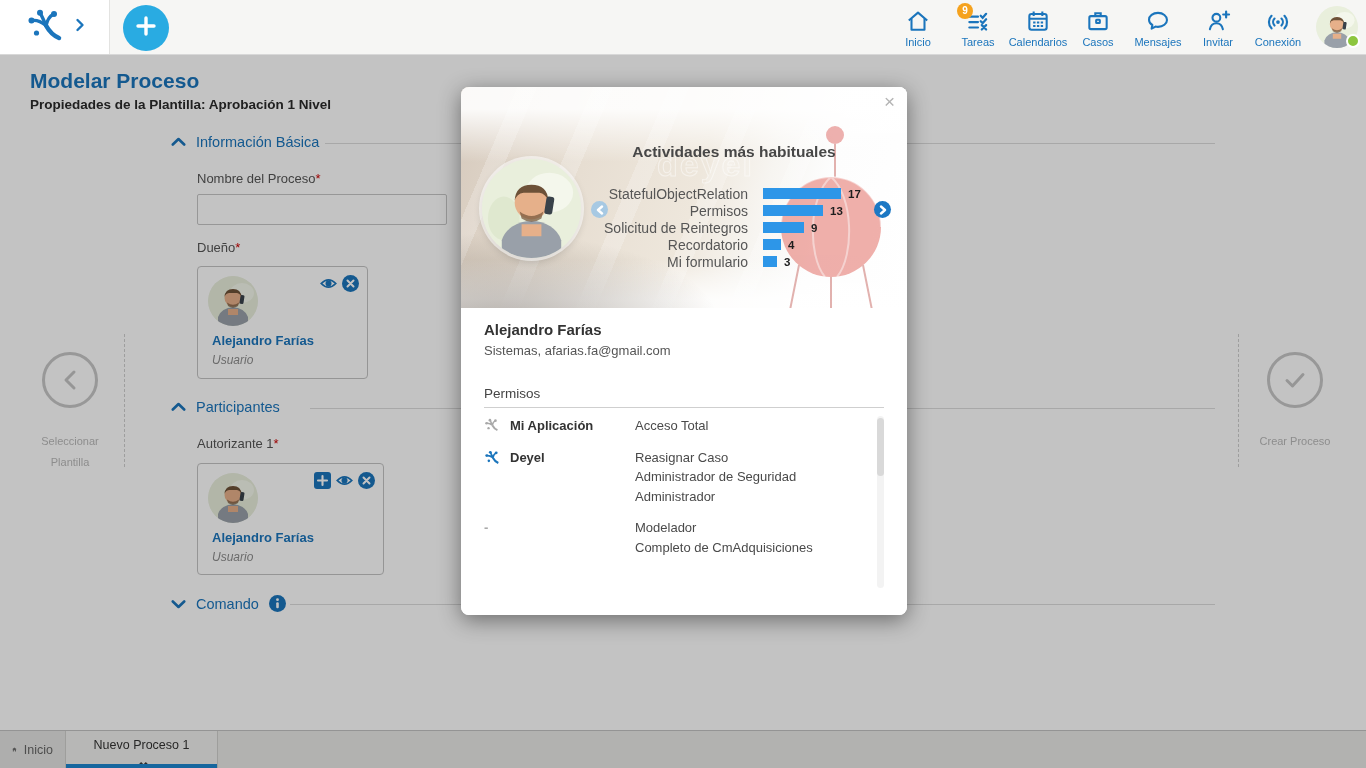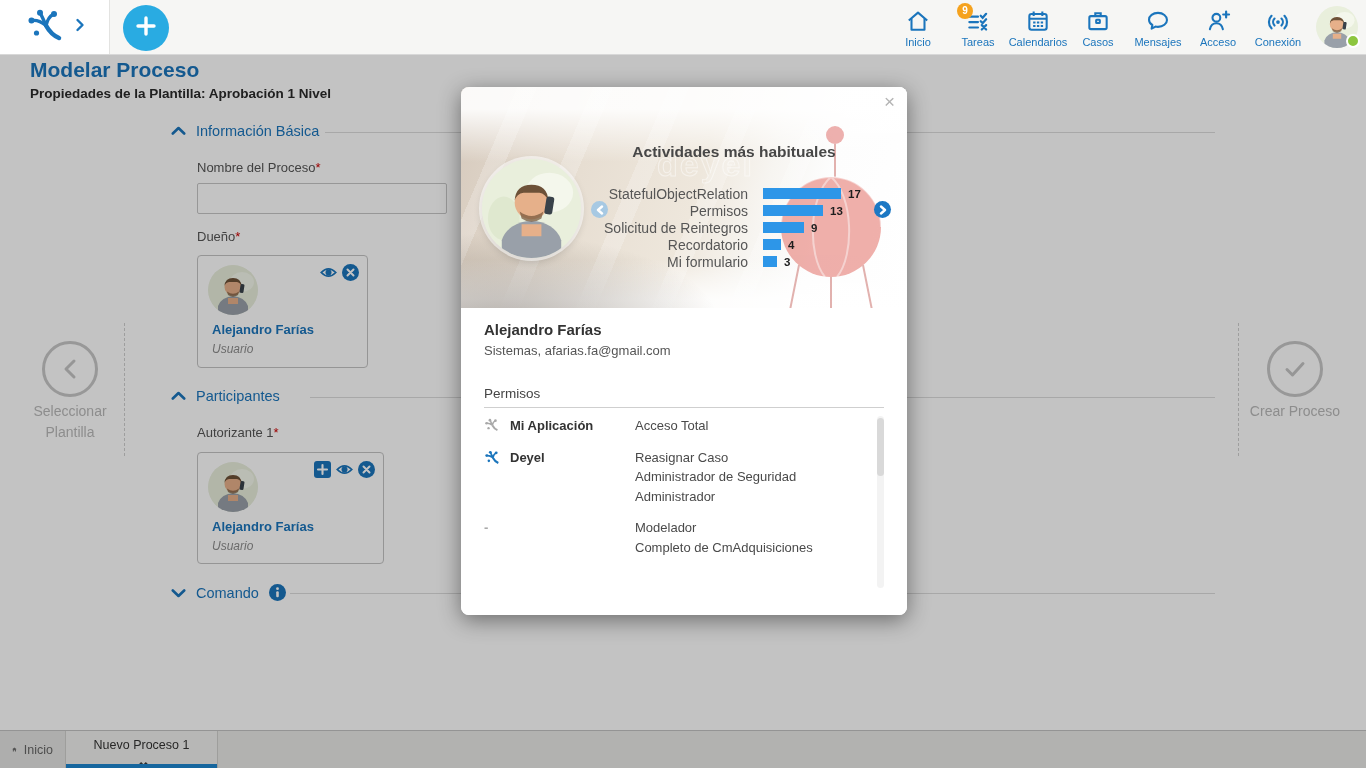--- a/index.html
+++ b/index.html
@@ -19,38 +19,38 @@
   .nav-item{width:60px;text-align:center;color:var(--brand-blue);cursor:pointer;position:relative;padding-top:2px;}
   .nav-item .nav-ic{display:block;height:28px;position:relative;}
   .nav-item svg{display:block;margin:0 auto;}
   .nav-label{font-size:11px;line-height:13px;display:block;}
   .nav-badge{position:absolute;left:9px;top:-5px;width:16px;height:16px;border-radius:50%;background:var(--badge-orange);color:#fff;font-size:10px;font-weight:bold;line-height:16px;text-align:center;}
   .topbar-avatar{position:relative;width:42px;height:42px;margin-left:8px;cursor:pointer;}
   .avatar-crop{width:100%;height:100%;border-radius:50%;overflow:hidden;background:#edf1e6;}
   .status-dot{position:absolute;right:-2px;bottom:0px;width:14px;height:14px;border-radius:50%;background:var(--status-green);border:2px solid #fff;}
 
   
-  .content{position:absolute;left:0;top:41px;width:1236px;height:675px;background:#fff;border-radius:20px;}
+  .content{position:absolute;left:0;top:52px;width:1236px;height:675px;background:#fff;border-radius:20px;}
   .page-title{position:absolute;left:30px;top:17px;font-size:21px;color:var(--brand-blue);}
   .page-subtitle{position:absolute;left:30px;top:45px;font-size:13.5px;font-weight:bold;color:#2a2a2a;}
   .sec-head{position:absolute;display:flex;align-items:center;gap:10px;color:var(--brand-blue);font-size:14.5px;cursor:pointer;}
   .sec-rule{position:absolute;height:1px;background:#dcdcdc;}
   .fld-label{position:absolute;font-size:13px;color:#555;}
   .req{color:var(--required-red);}
   .txt-input{position:absolute;width:250px;height:31px;border:1px solid #c6c6c6;border-radius:2px;background:#fff;font-size:13px;padding:0 8px;}
   .user-card{position:absolute;border:1px solid #c3c3c3;border-radius:4px;background:#fff;}
   .card-avatar{position:absolute;left:10px;top:9px;width:50px;height:50px;border-radius:50%;overflow:hidden;background:#edf1e6;}
   .card-icons{position:absolute;top:8px;right:8px;display:flex;gap:5px;}
   .ic-btn{width:17px;height:17px;cursor:pointer;}
   .card-name{position:absolute;left:14px;top:66px;font-size:13px;font-weight:bold;color:var(--brand-blue);}
   .card-type{position:absolute;left:14px;top:86px;font-size:12px;font-style:italic;color:#8d8d8d;}
   .info-ic{width:17px;height:17px;cursor:pointer;}
   .side-act{position:absolute;text-align:center;color:#bdbdbd;cursor:pointer;}
   .side-circle{width:56px;height:56px;border:3px solid #c7c7c7;border-radius:50%;margin:0 auto;display:flex;align-items:center;justify-content:center;}
-  .side-label{font-size:14px;line-height:21px;margin-top:4px;color:#b9b9b9;}
+  .side-label{font-size:11px;line-height:21px;margin-top:23px;color:#b9b9b9;}
   .vdash{position:absolute;width:0;border-left:1px dashed #cfcfcf;}
 
   
   .tabbar{position:absolute;left:0;top:730px;width:1366px;height:38px;background:#e9e9e7;border-top:1px solid #c2c2c2;display:flex;}
   .tab{height:100%;display:flex;align-items:center;gap:7px;padding:0 12px;font-size:12.5px;color:#666;border-right:1px solid #cfcfcd;cursor:pointer;position:relative;background:#e4e4e2;}
   .tab.active{background:#f0f0ee;color:#333;flex-direction:column;}
   .tab.active::after{content:"";position:absolute;left:0;right:0;bottom:0;height:4px;background:var(--tab-underline);}
   .tab-close{font-size:13px;color:#3c3c3c;font-weight:bold;margin-left:4px;cursor:pointer;}
 
   
@@ -176,21 +176,21 @@
         <span class="nav-label">Mensajes</span>
       </div>
       <div class="nav-item">
         <span class="nav-ic">
           <svg width="26" height="26" viewBox="0 0 24 24" fill="none" stroke="#1b75bc" stroke-width="1.9" stroke-linecap="round">
               <circle cx="10.5" cy="9" r="3.6"></circle>
               <path d="M4.5 19.6c.7-3.6 3-5.6 6-5.6s5.3 2 6 5.6"></path>
               <path d="M16.8 6h5.4 M19.5 3.3v5.4" stroke-width="2"></path>
             </svg>
         </span>
-        <span class="nav-label">Acceso</span>
+        <span class="nav-label">Invitar</span>
       </div>
       <div class="nav-item">
         <span class="nav-ic">
           <svg width="26" height="26" viewBox="0 0 24 24" fill="none" stroke="#1b75bc" stroke-width="2" stroke-linecap="round">
               <circle cx="12" cy="13" r="1.7" fill="#1b75bc" stroke="none"></circle>
               <path d="M8.8 9.8a4.6 4.6 0 0 0 0 6.4 M15.2 9.8a4.6 4.6 0 0 1 0 6.4"></path>
               <path d="M6 7.2a8.3 8.3 0 0 0 0 11.6 M18 7.2a8.3 8.3 0 0 1 0 11.6"></path>
             </svg>
         </span>
         <span class="nav-label">Conexión</span>

